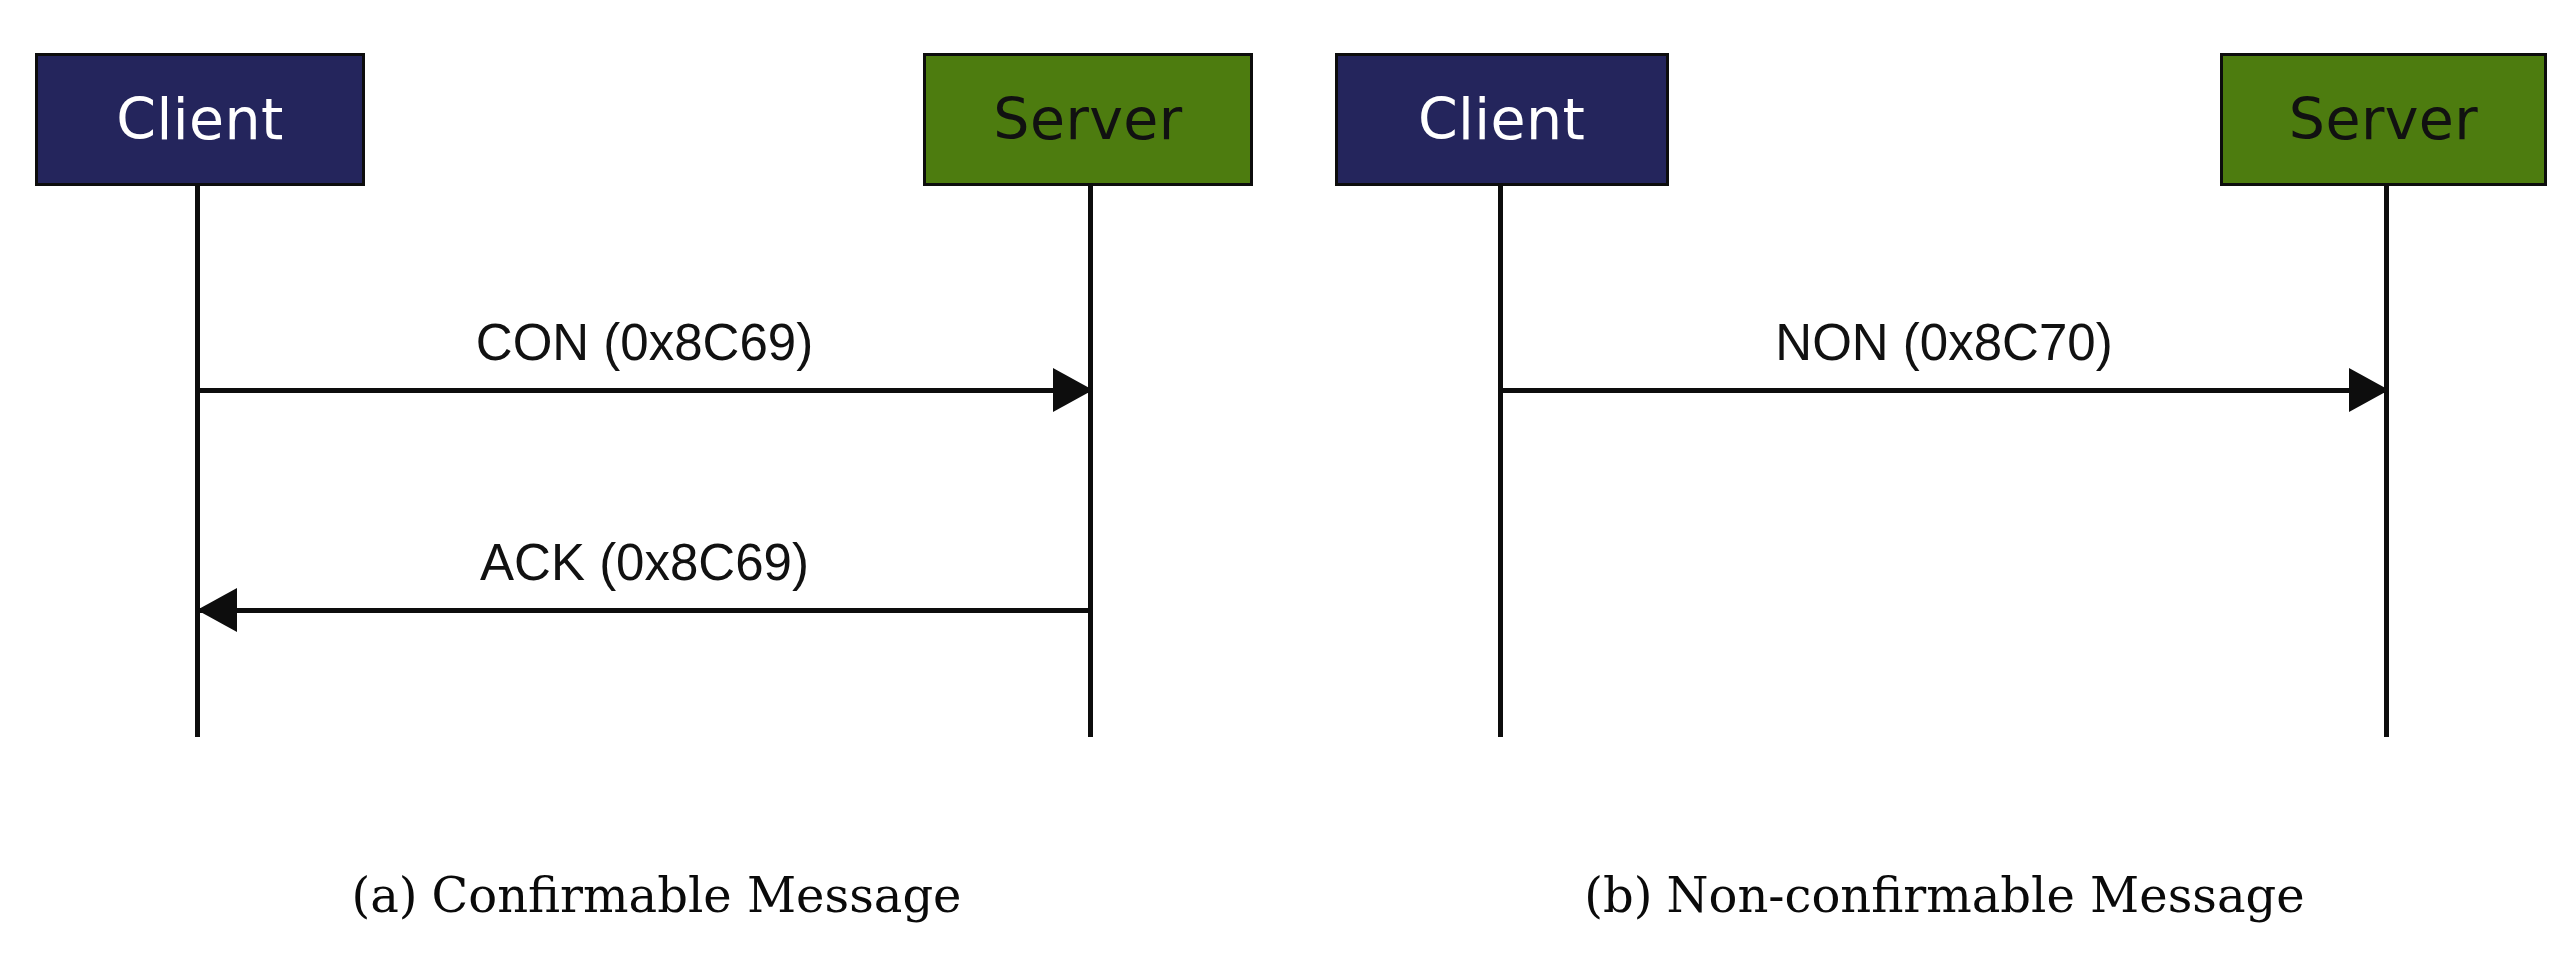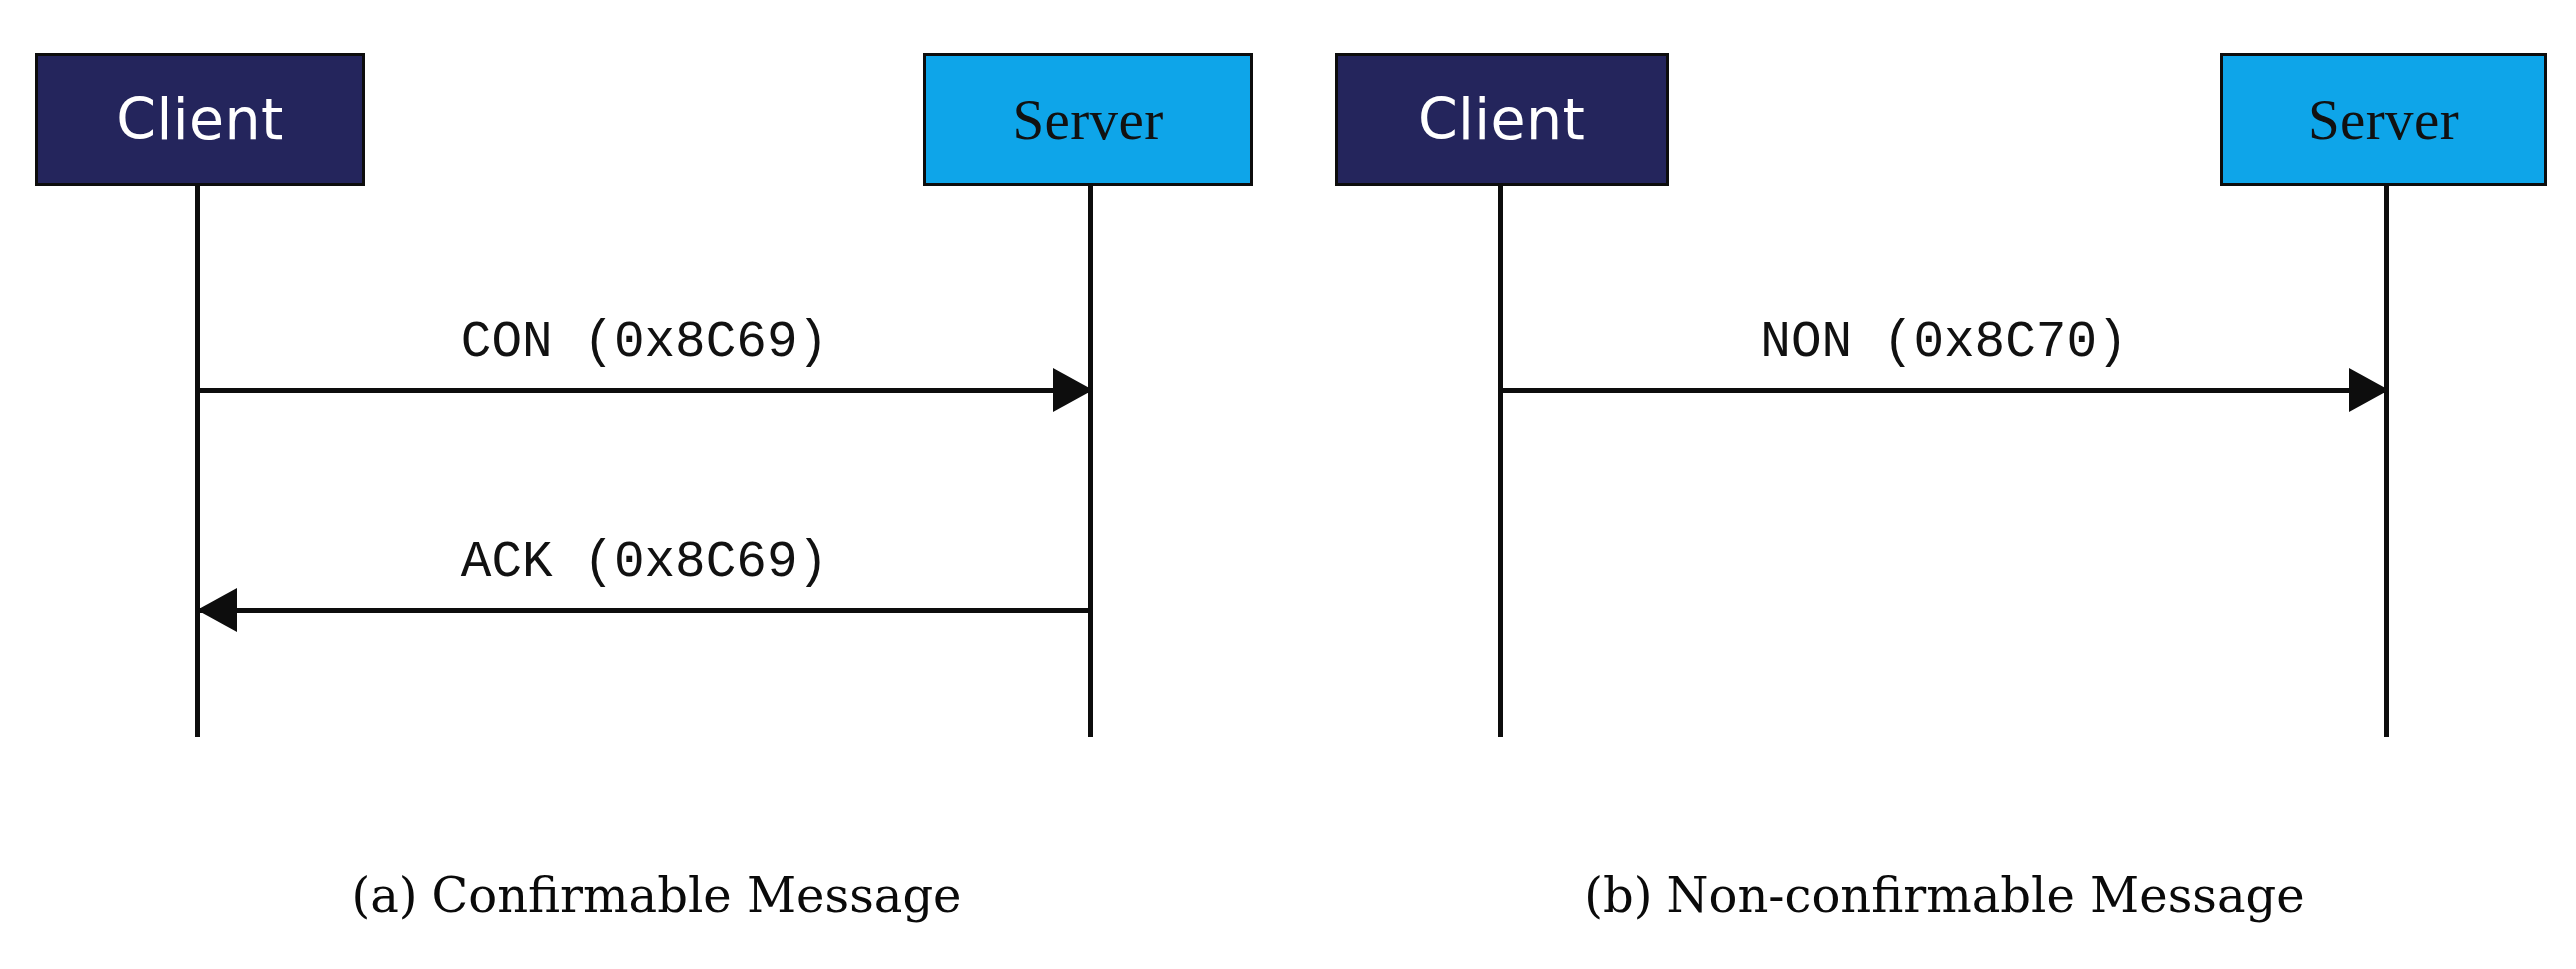--- a/index.html
+++ b/index.html
@@ -42,23 +42,22 @@
     font-size: 57px;
     font-weight: 400;
     letter-spacing: 0.4px;
     line-height: 1;
   }
   .lifeline-box.filled {
     background: #24255c;
     color: #ffffff;
   }
   .lifeline-box.hollow {
-    background: #0ea5e9;
+    background: #4d7c0f;
     color: #111111;
-    font-family: Liberation Serif, serif;
   }
 
   
   .lifeline {
     position: absolute;
     width: 5.4px;
     background: #0d0d0d;
   }
 
   
@@ -91,21 +90,21 @@
     border-top: 22.4px solid transparent;
     border-bottom: 22.4px solid transparent;
     border-right: 40px solid #0d0d0d;
   }
   .message .label {
     position: absolute;
     left: 0;
     width: 100%;
     bottom: 20px;
     text-align: center;
-    font-family: Liberation Mono, monospace;
+    font-family: Liberation Sans, sans-serif;
     font-size: 51px;
     font-weight: 400;
     color: #111111;
     white-space: nowrap;
     line-height: 1;
   }
 
   
   .caption {
     position: absolute;

